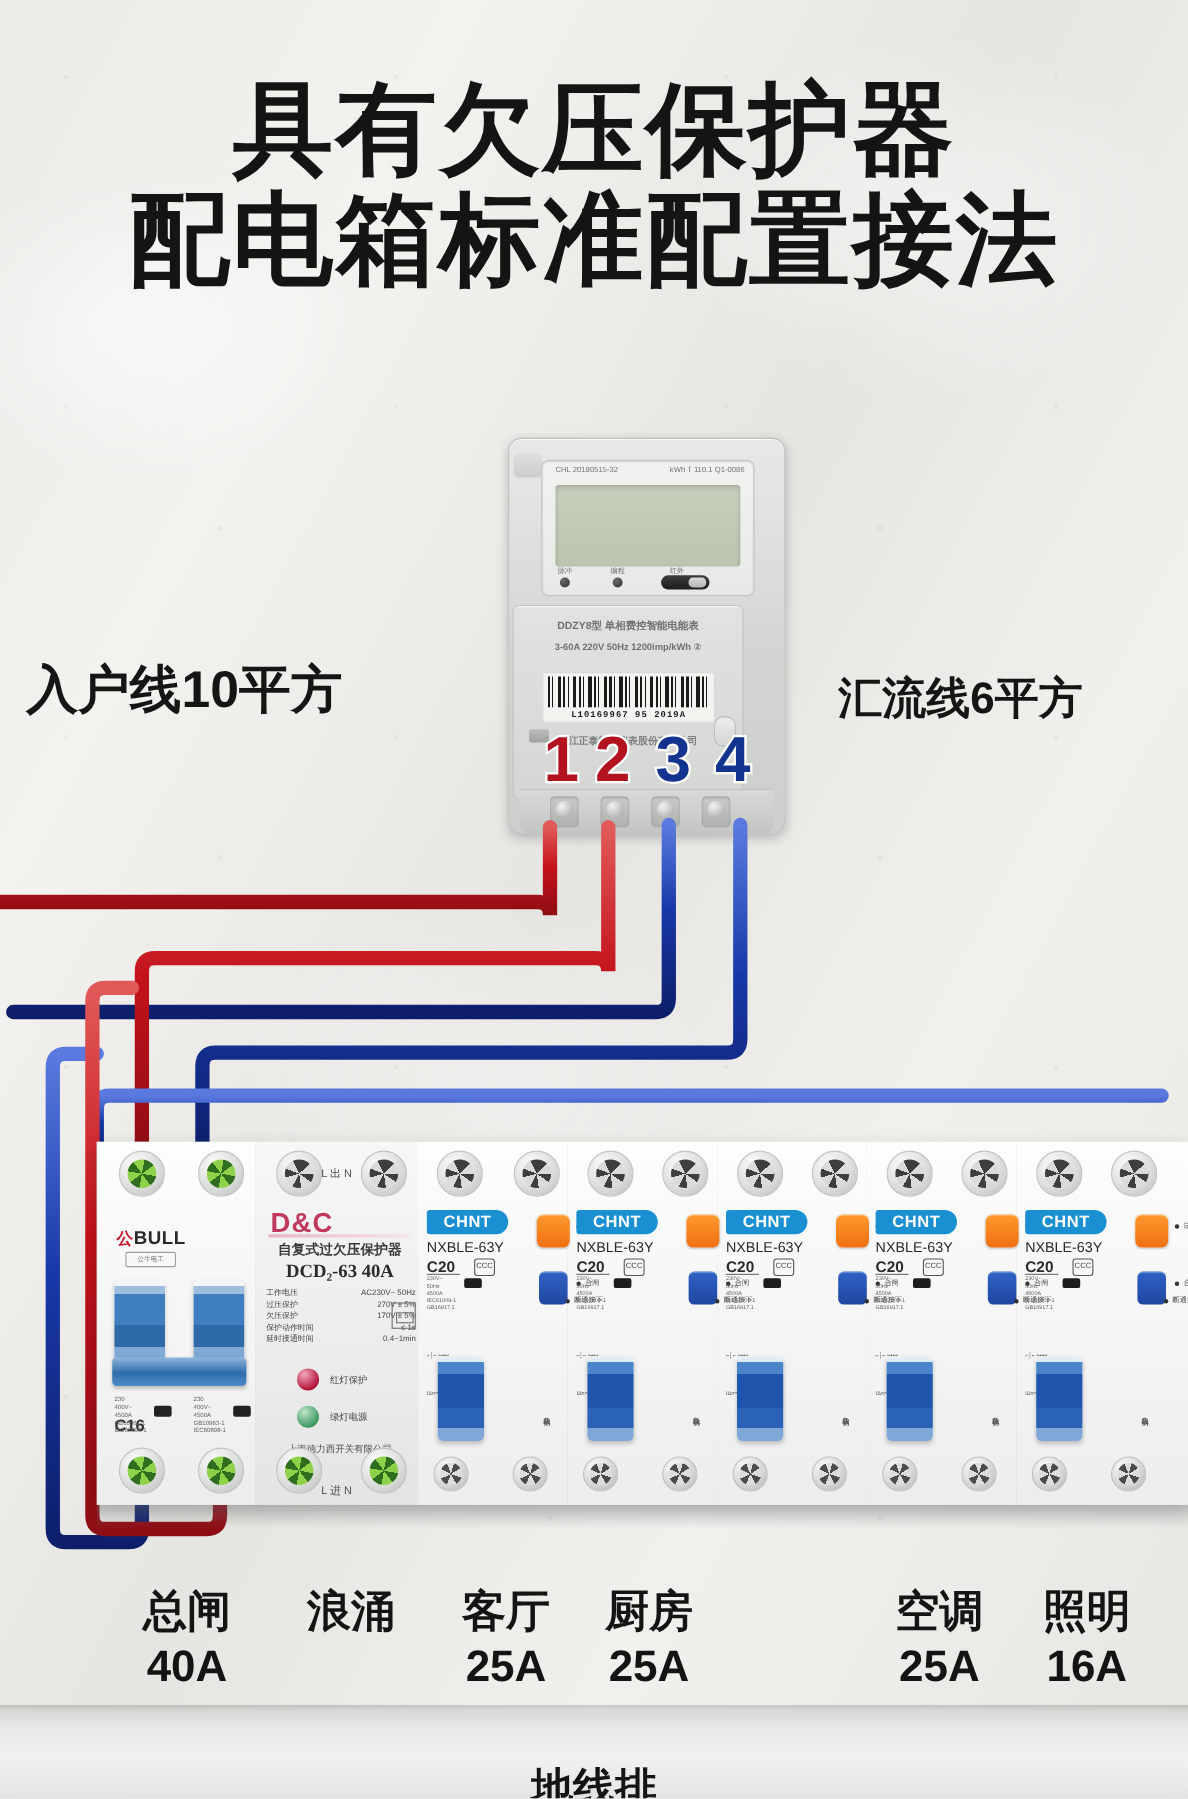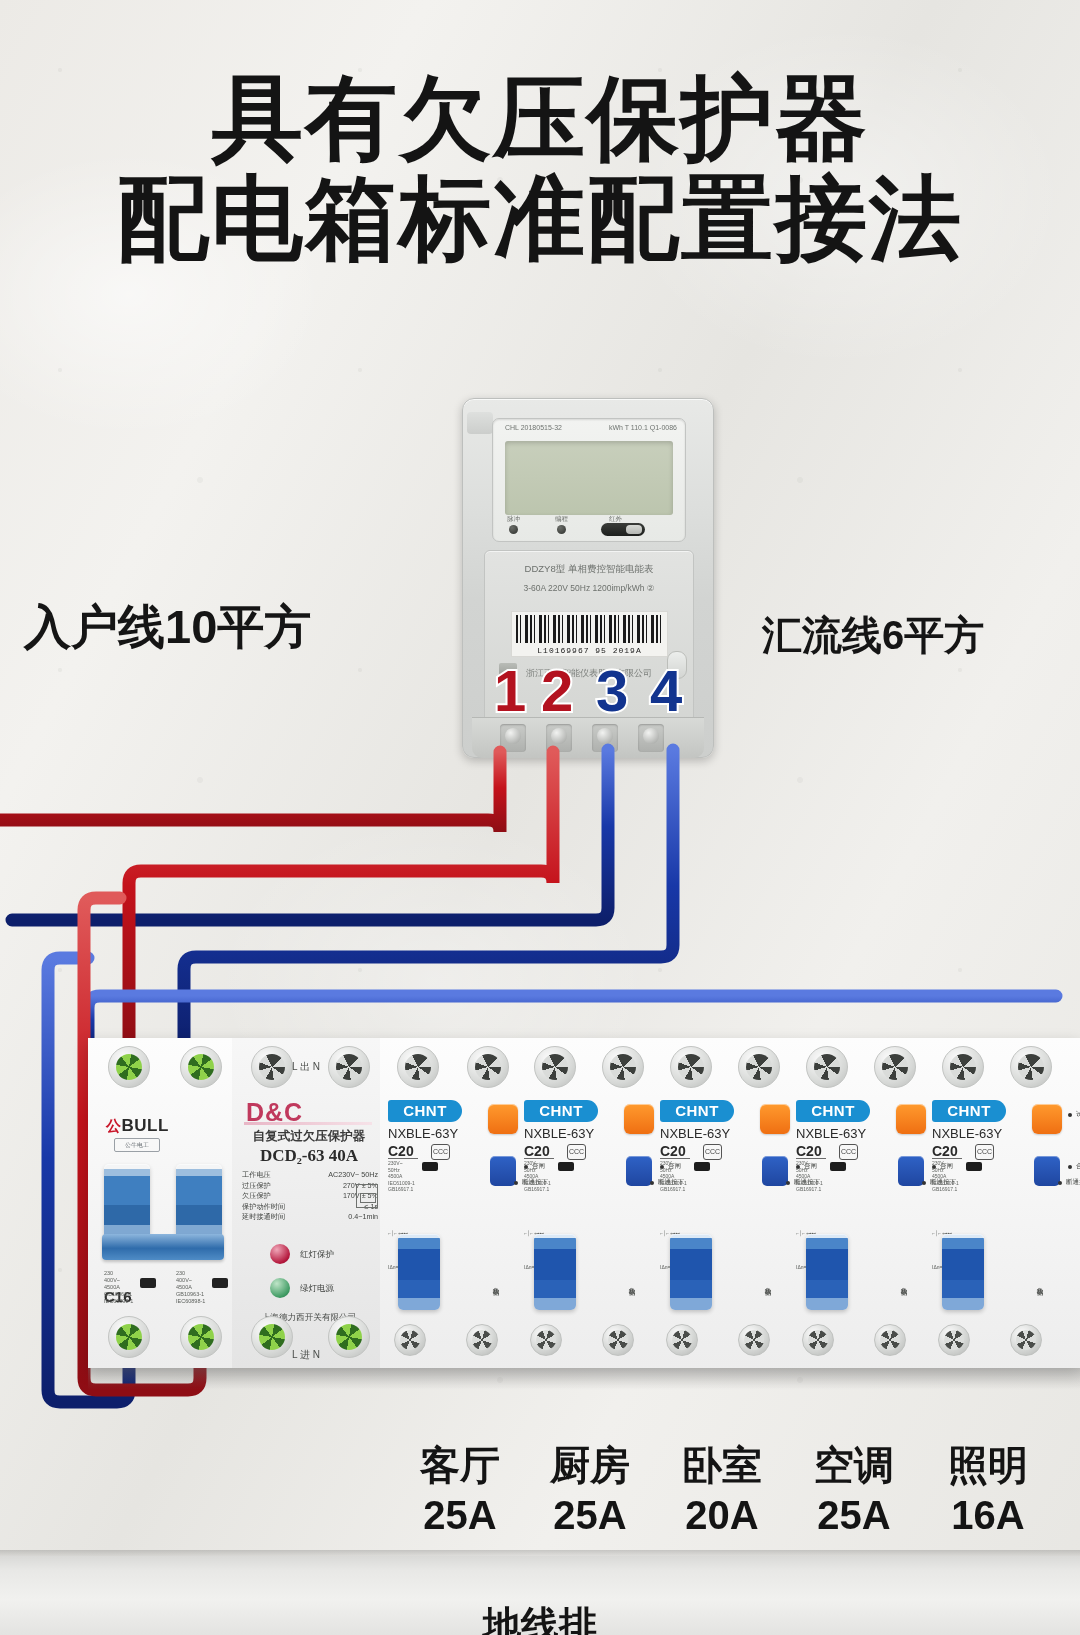--- a/index.html
+++ b/index.html
@@ -71,23 +71,23 @@
     font-size:7px;color:#6f7470;display:flex;justify-content:space-between;overflow:hidden;white-space:nowrap;}
   .btnrow{position:absolute;left:12px;bottom:6px;width:170px;height:20px;}
   .btnrow .lbl{position:absolute;top:0;font-size:6.5px;color:#6a6e6a;}
   .btnrow .dot{position:absolute;top:10px;width:9px;height:9px;border-radius:50%;
     background:radial-gradient(circle at 35% 30%,#6a6d68,#2e302d);}
   .btnrow .pill{position:absolute;top:8px;left:96px;width:44px;height:13px;border-radius:7px;
     background:linear-gradient(180deg,#3a3c39,#1d1f1d);}
   .btnrow .pill i{position:absolute;right:3px;top:2px;width:16px;height:9px;border-radius:4px;
     background:linear-gradient(180deg,#d8dad6,#b6b8b4);}
   .meter-lower{
-    position:absolute;left:22px;top:152px;width:208px;height:175px;border-radius:6px;
+    position:absolute;left:4px;top:152px;width:208px;height:175px;border-radius:6px;
     background:linear-gradient(180deg,#e2e3e1,#d4d6d3);
-    border:1px solid #c2c4c2;box-shadow:inset 0 1px 0 rgba(255,255,255,.6);
+    border:1px solid #c2c4c2;box-shadow:inset 0 1px 0 rgba(255,255,255,.6);font-weight:bold;
   }
   .m-line{position:absolute;left:0;width:100%;text-align:center;color:#6d716d;white-space:nowrap;}
   .m-line.a{top:12px;font-size:9.5px;}
   .m-line.b{top:32px;font-size:8.5px;}
   .barcode{
     position:absolute;left:26px;top:60px;width:155px;height:44px;background:#f3f3f0;border:1px solid #d8d8d4;
   }
   .bars{position:absolute;left:4px;top:3px;right:4px;height:28px;
     background-image:repeating-linear-gradient(90deg,#1a1a1a 0 2px,transparent 2px 4px,#1a1a1a 4px 5px,transparent 5px 9px,#1a1a1a 9px 12px,transparent 12px 14px);}
   .bc-num{position:absolute;left:0;right:0;bottom:1px;text-align:center;font-size:8px;color:#1a1a1a;
@@ -634,34 +634,35 @@
         </span>
       </div>
     <div class="rcbo-bottom" style="left:922px">
         <span class="sc" style="left:0">
           <i></i>
         </span>
       </div>
   </div>
 
   <div class="caps">
+    <div class="cap" style="left:108px;width:124px">
+      <span class="a">总闸</span>
+      <span class="b">40A</span>
+    </div>
     <div class="cap" style="left:244px;width:150px">
+      <span class="a">浪涌</span>
     </div>
     <div class="cap" style="left:398px;width:124px">
       <span class="a">客厅</span>
       <span class="b">25A</span>
     </div>
     <div class="cap" style="left:528px;width:124px">
       <span class="a">厨房</span>
       <span class="b">25A</span>
     </div>
-    <div class="cap" style="left:660px;width:124px">
-      <span class="a">卧室</span>
-      <span class="b">20A</span>
-    </div>
     <div class="cap" style="left:792px;width:124px">
       <span class="a">空调</span>
       <span class="b">25A</span>
     </div>
     <div class="cap" style="left:926px;width:124px">
       <span class="a">照明</span>
       <span class="b">16A</span>
     </div>
   </div>
 

